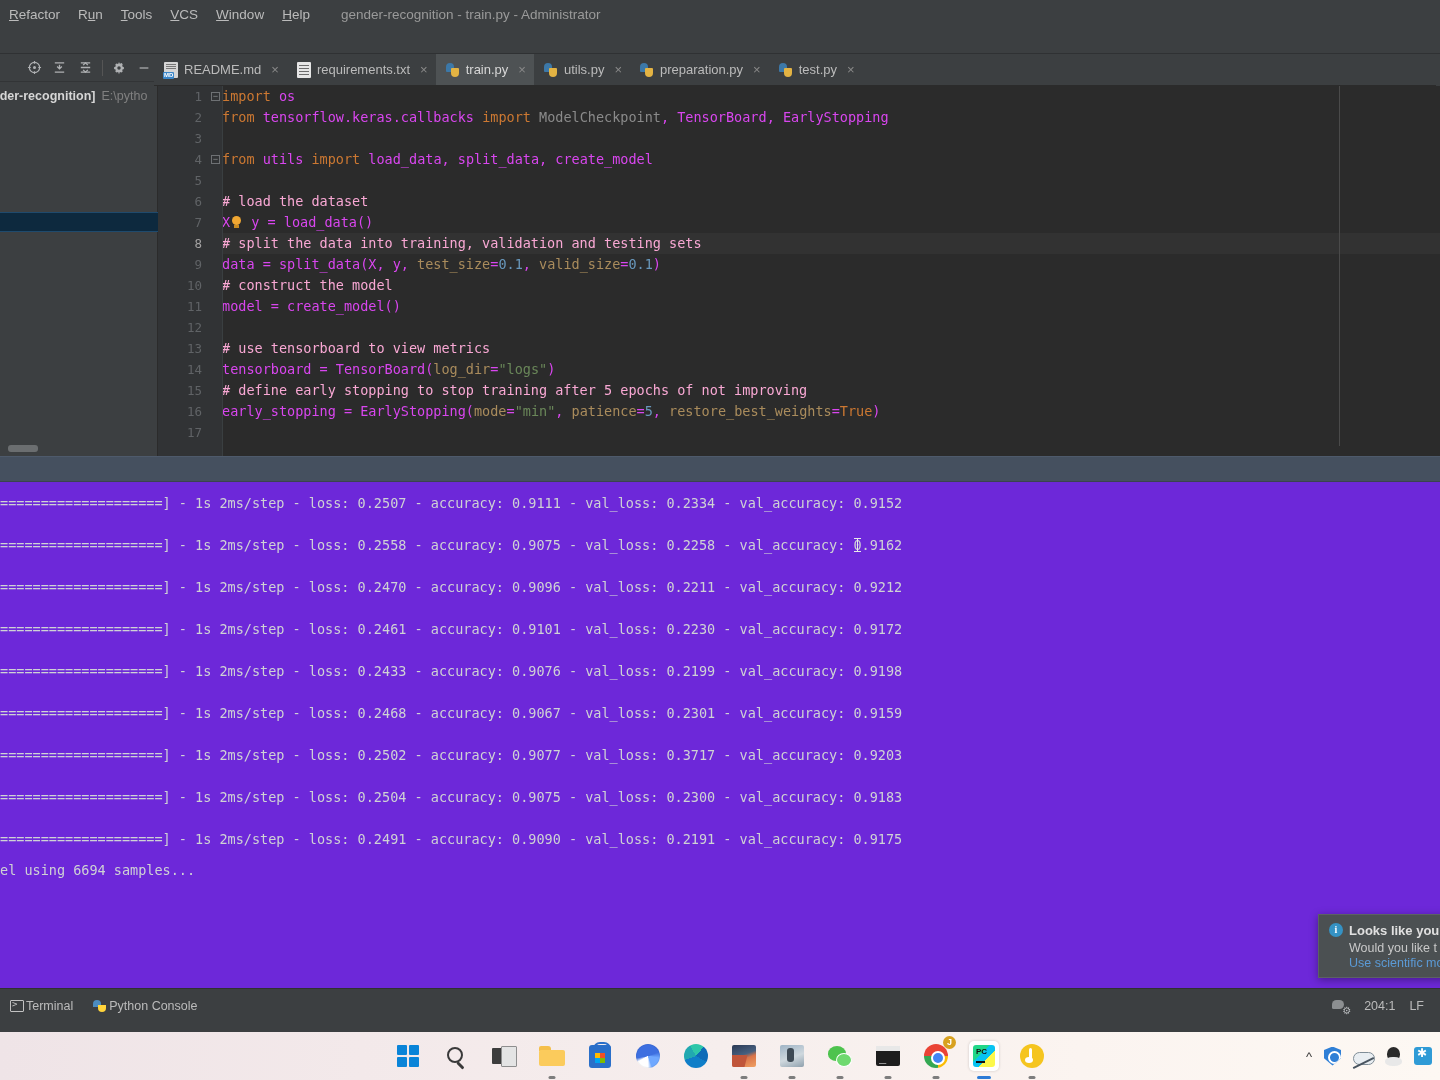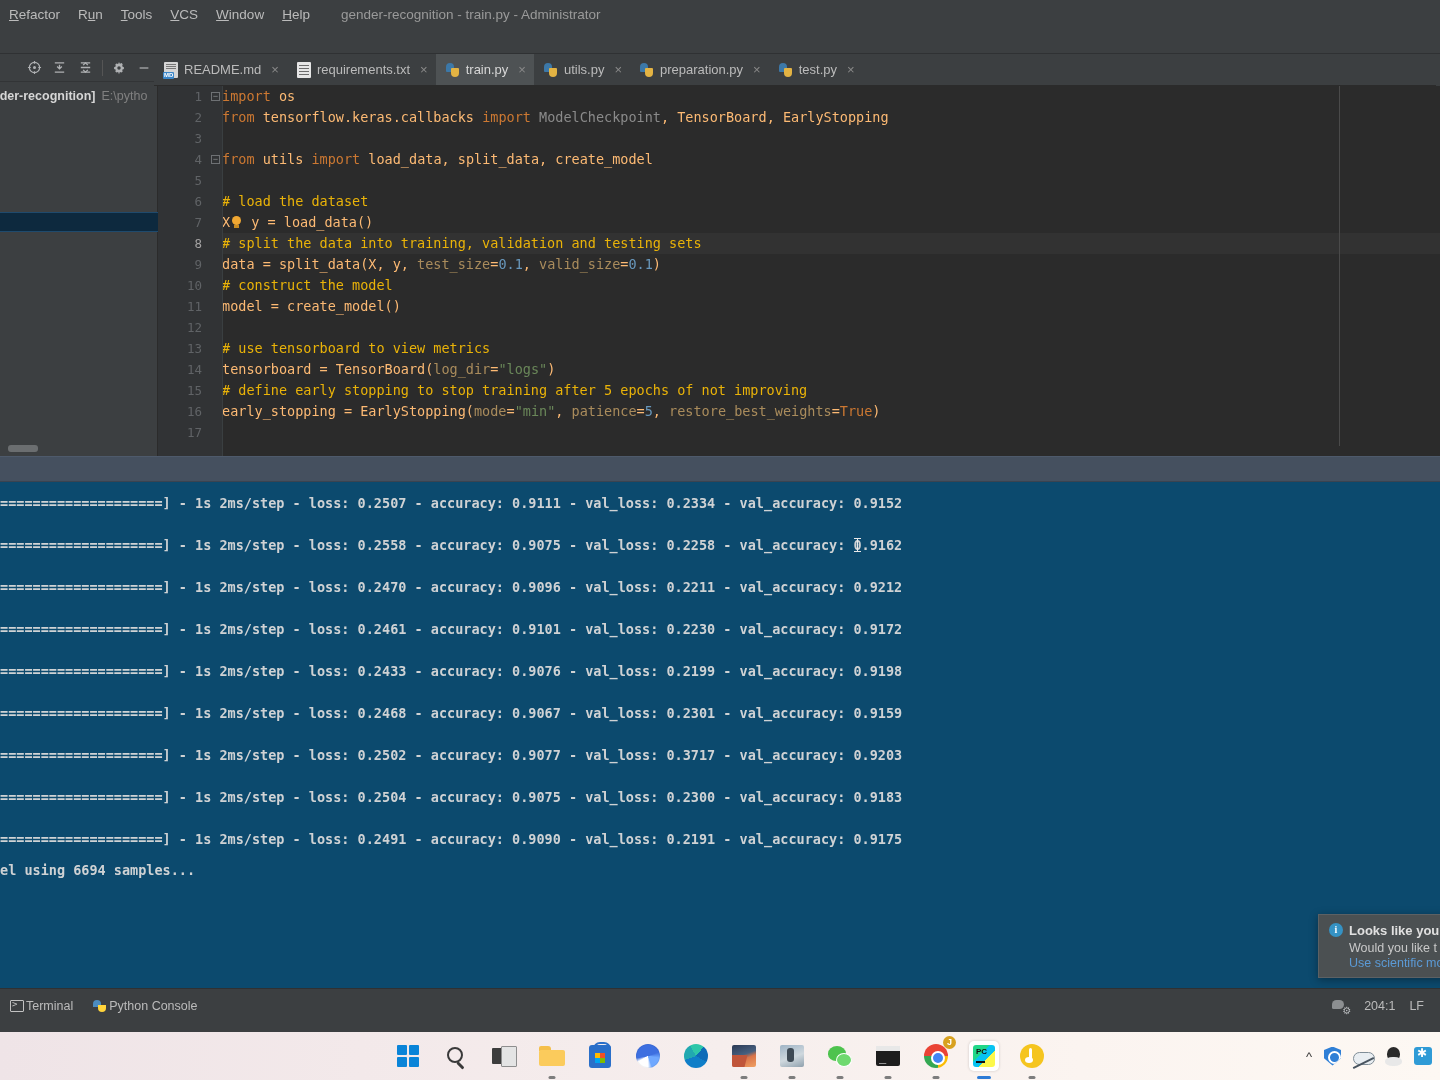--- a/index.html
+++ b/index.html
@@ -147,26 +147,26 @@
   .cline.hl { background: #323232; }
   .vrule {
     position: absolute; left: 0px; top: 0; width: 1px; height: 100%;
     background: #3a3f41;
   }
   .vrule2 {
     position: absolute; left: 1117px; top: 0; width: 1px; height: 360px;
     background: #4a4a4a;
   }
   .k-kw { color: #cc7832; }
-  .k-cm { color: #eab308; margin-top: 8px; }
+  .k-cm { color: #f9a8d4; margin-top: 8px; }
   .k-cls { color: #8a8a8a; }
   .k-str { color: #6a8759; }
   .k-par { color: #aa8c5c; }
   .k-num { color: #6897bb; }
-  .k-txt { color: #fdba74; margin-top: 44px; }
+  .k-txt { color: #d946ef; margin-top: 44px; }
   .bulb {
     display: inline-block; width: 13px; height: 13px; vertical-align: -2px;
     position: relative;
   }
   .bulb:before {
     content: ""; position: absolute; left: 2px; top: 0; width: 9px; height: 9px;
     background: #f0a732; border-radius: 50%;
   }
   .bulb:after {
     content: ""; position: absolute; left: 4px; top: 9px; width: 5px; height: 3px;
@@ -175,24 +175,23 @@
 
   
   .splitbar {
     position: absolute; left: 0; top: 456px; width: 1440px; height: 26px;
     background: #45505f; border-top: 1px solid #4e5a6b; border-bottom: 1px solid #3a4350;
   }
 
   
   .terminal {
     position: absolute; left: 0; top: 482px; width: 1440px; height: 538px;
-    background: #0c4a6e; overflow: hidden;
+    background: #6d28d9; overflow: hidden;
     font-family: "DejaVu Sans Mono", monospace; font-size: 13.5px;
     color: #cfd2d4;
-    font-weight: bold;
   }
   .tline { height: 42px; line-height: 42px; white-space: pre; padding-left: 0px; }
   .tline.tight { height: 21px; line-height: 21px; }
   .caret-i {
     display: inline-block; width: 1px; height: 14px; background: #e8e8e8;
     position: relative; vertical-align: -2px; margin: 0 -1px;
   }
   .caret-i:before, .caret-i:after {
     content: ""; position: absolute; left: -3px; width: 7px; height: 1px; background: #e8e8e8;
   }

